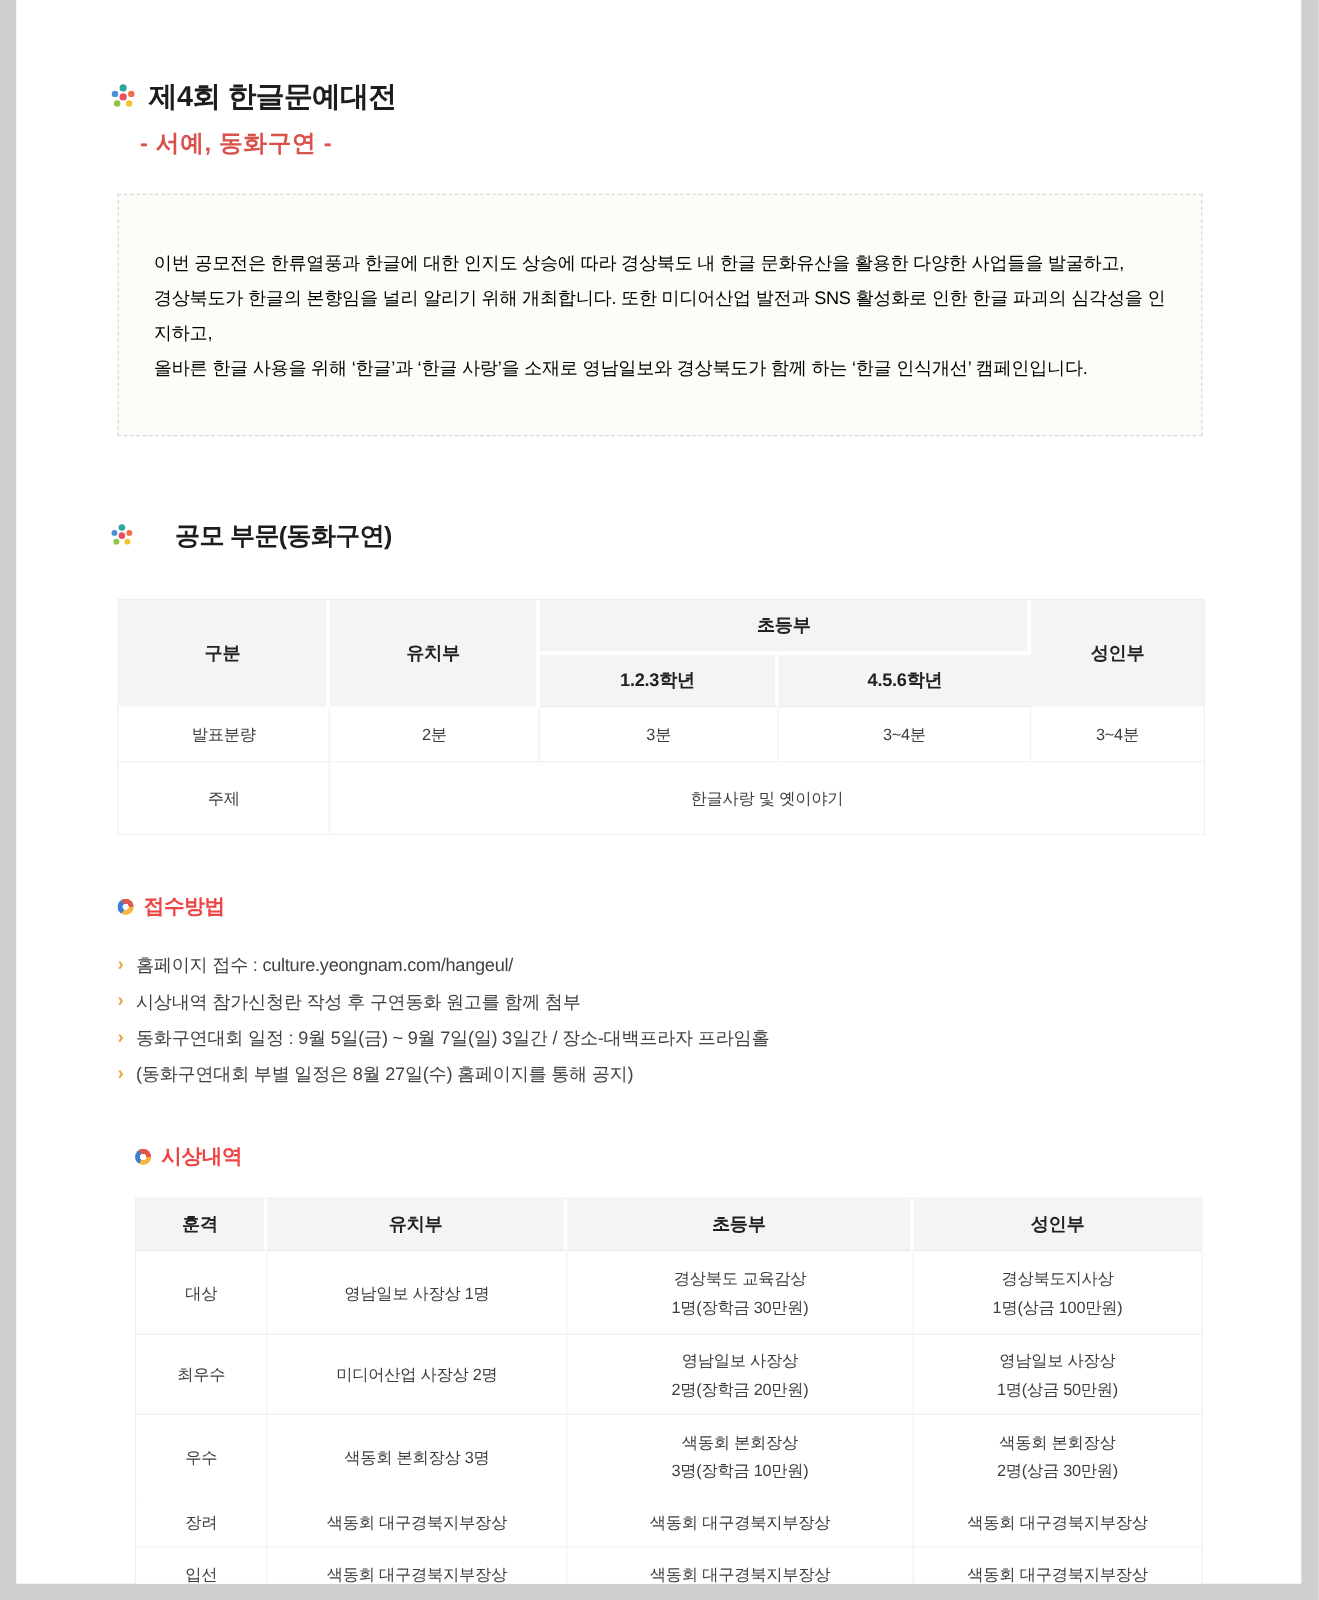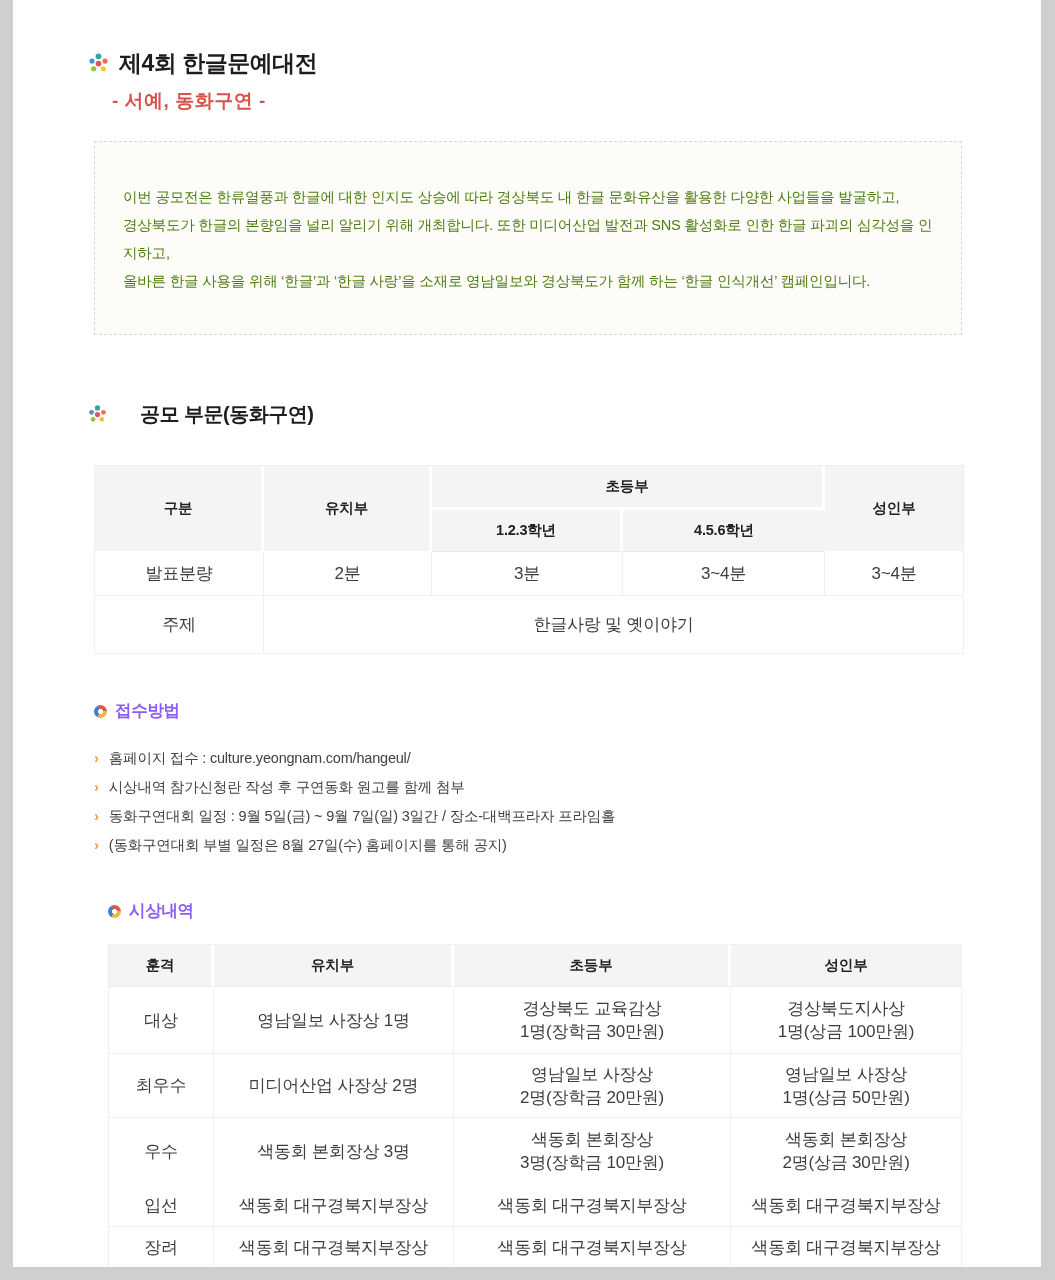--- a/index.html
+++ b/index.html
@@ -10,51 +10,51 @@
     position:relative;
     -webkit-font-smoothing:antialiased;
   }
   .page{
     position:absolute;left:13px;right:14px;top:0;bottom:13px;
     background:#ffffff;overflow:hidden;
   }
   .content{width:868px;margin-left:81px;}
 
   
-  .title-row{display:flex;align-items:center;gap:9px;padding-top:48px;margin-left:-7px;}
+  .title-row{display:flex;align-items:center;gap:9px;padding-top:62px;margin-left:-7px;}
   .main-title{font-size:23px;font-weight:800;color:#1d1d1f;letter-spacing:-0.5px;}
   .subtitle{margin-top:9px;margin-left:18px;font-size:19px;font-weight:700;color:#d8514a;letter-spacing:0.5px;}
 
   
   .intro-box{
     margin-top:27px;
     border:1px dashed #d9d9d9;
     background:#fdfcf8;
     padding:41px 28px 39px 28px;
-    font-size:14.5px;color:#4d7c0f;line-height:28px;letter-spacing:-0.2px;
+    font-size:14.5px;color:#000000;line-height:28px;letter-spacing:-0.2px;
   }
 
   
   .section-row{display:flex;align-items:center;gap:9px;margin-left:-7px;}
   .section-title{font-size:20px;font-weight:800;color:#1d1d1f;letter-spacing:-0.5px;}
   .red-head-row{display:flex;align-items:center;gap:8px;}
-  .red-head{font-size:16.5px;font-weight:800;color:#8b5cf6;letter-spacing:-0.3px;}
+  .red-head{font-size:16.5px;font-weight:800;color:#ef4444;letter-spacing:-0.3px;}
   .dot-icon{
     width:13px;height:13px;border-radius:50%;
     background:
       radial-gradient(circle at 50% 50%, #ffffff 0 27%, rgba(0,0,0,0) 28%),
       conic-gradient(from 210deg,#3f7fd1 0 33%,#e2574c 33% 66%,#f5b63f 66% 100%);
     flex:0 0 auto;
   }
 
   
   table{border-collapse:separate;border-spacing:0;table-layout:fixed;}
   th,td{text-align:center;vertical-align:middle;letter-spacing:-0.2px;}
   th{font-size:14.5px;font-weight:700;color:#222;background:#f4f4f6;}
-  td{font-size:17px;color:#3d3d3d;background:#fff;}
+  td{font-size:13px;color:#3d3d3d;background:#fff;}
 
   
   .t1{width:868px;margin-top:37px;border:1px solid #eef0f2;}
   .t1 th{border-right:3px solid #fff;height:39px;}
   .t1 th:last-child{border-right:none;}
   .t1 th.span-top{border-bottom:3px solid #fff;}
   .t1 thead tr:first-child th{border-bottom-color:#fff;}
   .t1 thead th{border-bottom:1px solid #e9e9ed;}
   .t1 thead th.span-top{border-bottom:3px solid #fff;}
   .t1 tbody td{border-right:1px solid #f0f0f3;border-bottom:1px solid #f0f0f3;height:41px;}
@@ -231,29 +231,29 @@
           <td>색동회 본회장상 3명</td>
           <td>
             <span class="cell2">색동회 본회장상</span>
             <span class="cell2">3명(장학금 10만원)</span>
           </td>
           <td>
             <span class="cell2">색동회 본회장상</span>
             <span class="cell2">2명(상금 30만원)</span>
           </td>
         </tr>
+        <tr style="height:40px;">
+          <td>장려</td>
+          <td>색동회 대구경북지부장상</td>
+          <td>색동회 대구경북지부장상</td>
+          <td>색동회 대구경북지부장상</td>
+        </tr>
         <tr style="height:43px;">
           <td>입선</td>
           <td>색동회 대구경북지부장상</td>
           <td>색동회 대구경북지부장상</td>
           <td>색동회 대구경북지부장상</td>
         </tr>
-        <tr style="height:40px;">
-          <td>장려</td>
-          <td>색동회 대구경북지부장상</td>
-          <td>색동회 대구경북지부장상</td>
-          <td>색동회 대구경북지부장상</td>
-        </tr>
       </tbody>
     </table>
 
   </div>
 </div>
 
 </body></html>

